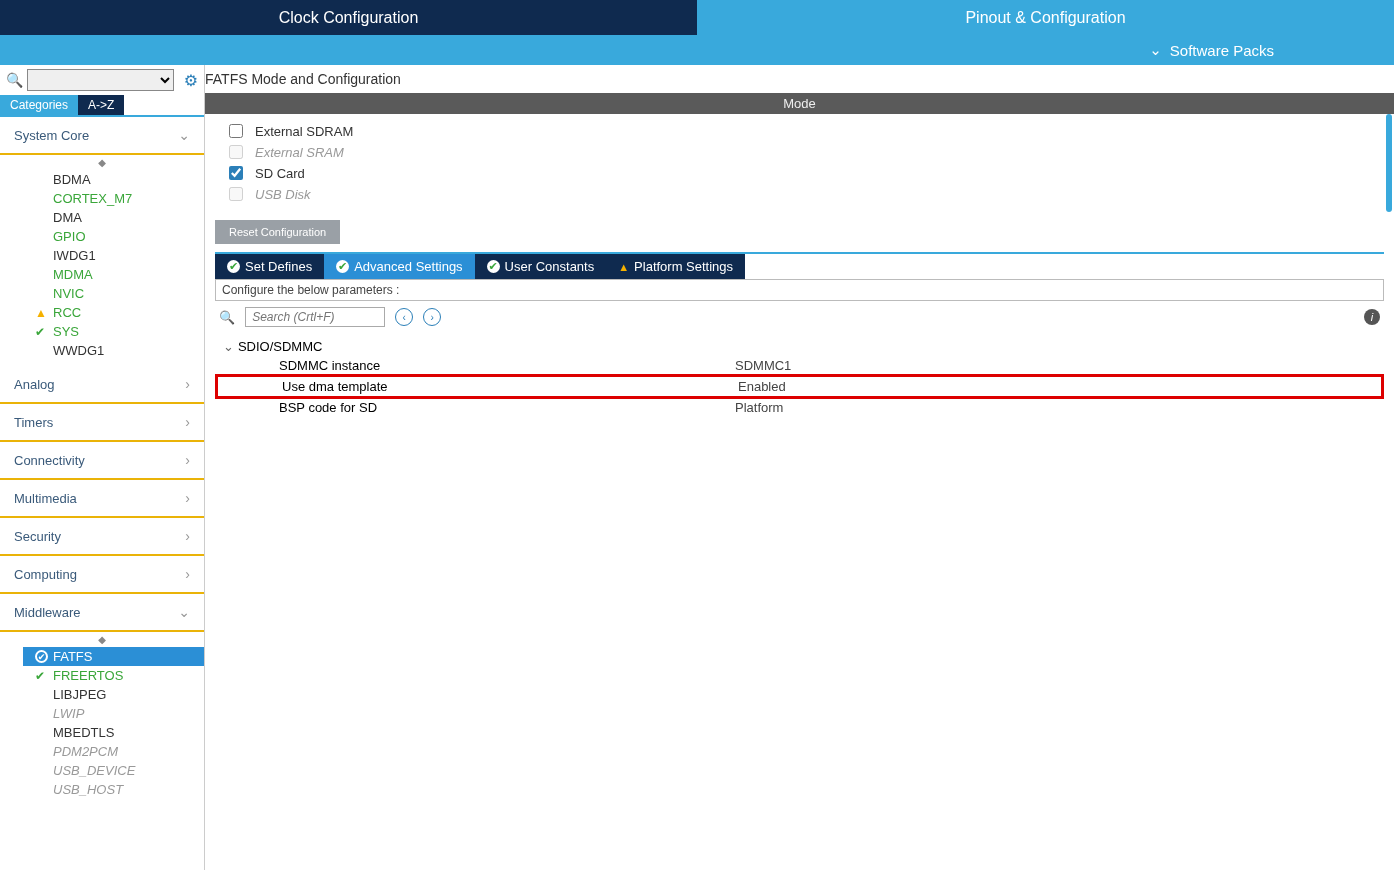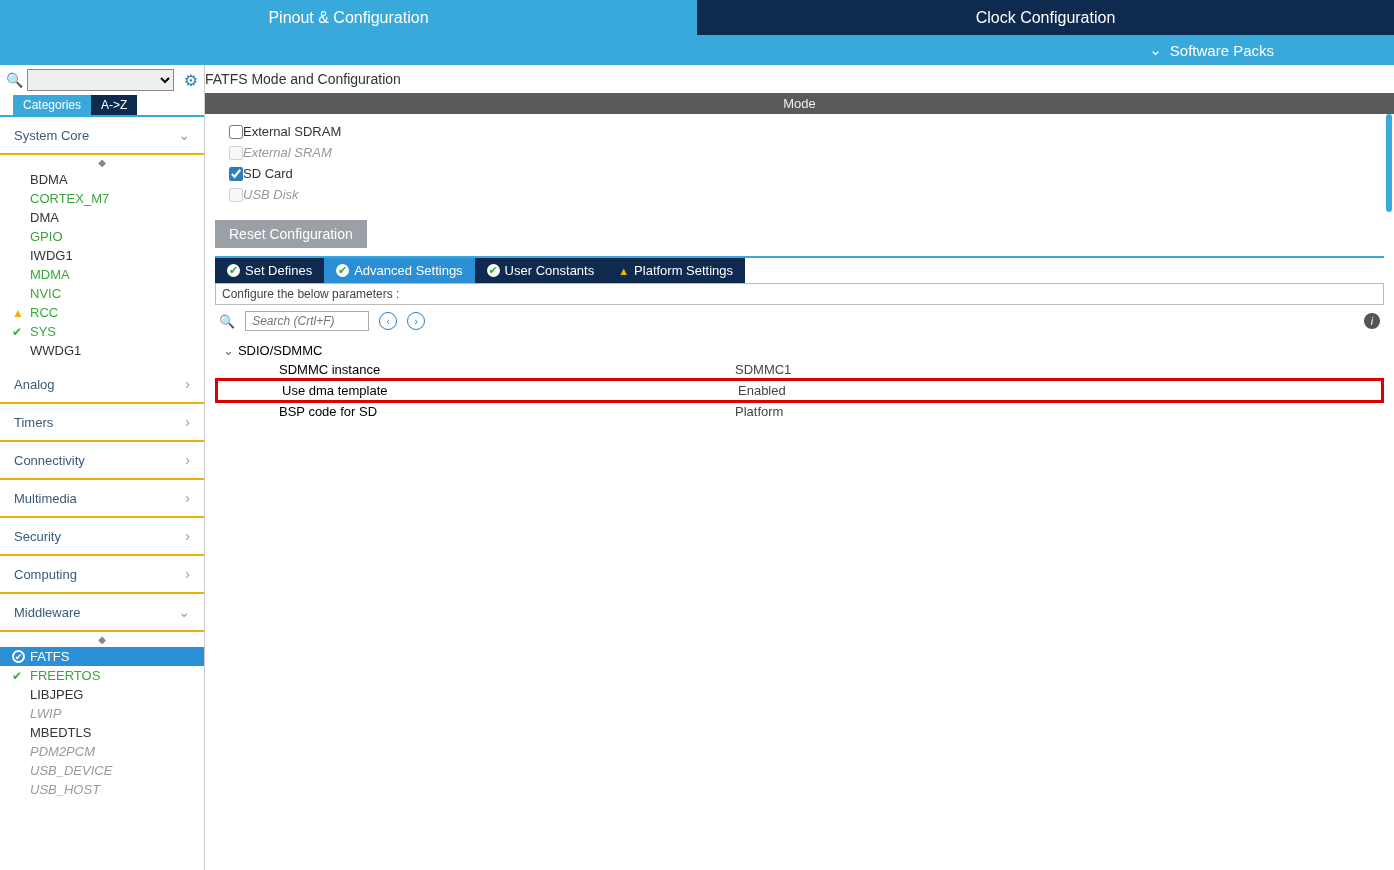--- a/index.html
+++ b/index.html
@@ -16,81 +16,81 @@
 .main { display: flex; height: calc(870px - 65px); }
 
 .sidebar { width: 205px; border-right: 1px solid #ccc; background: #fff; display: flex; flex-direction: column; }
 .side-top { display: flex; align-items: center; padding: 4px 6px; gap: 4px; }
 .search-icon { color: #2b7fb8; font-size: 14px; }
 .side-select { flex: 1; height: 22px; border: 1px solid #888; font-size: 12px; }
 .gear { color: #2b7fb8; font-size: 16px; margin-left: 6px; cursor: pointer; }
 
 .view-tabs { display: flex; border-bottom: 2px solid #39a9dc; }
 .view-tab { padding: 3px 10px; font-size: 12px; cursor: pointer; }
-.view-tab.active { background: #39a9dc; color: #fff; margin-left: 13px; }
+.view-tab.active { background: #39a9dc; color: #fff; }
 .view-tab.inactive { background: #0f2a4f; color: #fff; }
 
 .cat-list { flex: 1; overflow-y: auto; }
 .cat-header { display: flex; align-items: center; justify-content: space-between; padding: 10px 14px; font-size: 13px; color: #3a5a7a; border-bottom: 2px solid #eab308; cursor: pointer; }
 .cat-header .arrow { color: #999; font-size: 14px; }
 .cat-updown { text-align: center; color: #888; font-size: 10px; padding: 2px 0; cursor: pointer; }
-.cat-items { padding-bottom: 6px; }
+.cat-items { padding-bottom: 6px; margin-left: 23px; }
 .cat-item { display: flex; align-items: center; padding: 2px 12px 2px 30px; font-size: 13px; cursor: pointer; }
 .cat-item.green { color: #3aa63a; }
 .cat-item.gray { color: #999; font-style: italic; }
 .cat-item.dark { color: #333; }
 .cat-item.selected { background: #2b8fd6; color: #fff; }
 .status-ic { position: absolute; margin-left: -18px; font-size: 12px; }
 .status-ic.warn { color: #f5b100; }
 .status-ic.ok { color: #3aa63a; }
 .status-ic.okcircle { color: #3aa63a; }
 
 .content { flex: 1; display: flex; flex-direction: column; overflow: hidden; }
 .content-top { padding: 6px 0; text-align: left; font-size: 14px; color: #333; background: #fff; }
 .section-header { background: #5a5a5a; color: #eee; text-align: center; padding: 3px 0; font-size: 13px; }
 
 .mode-panel { background: #fff; padding: 10px 24px; display: flex; flex-direction: column; gap: 6px; position: relative; }
 .mode-scrollbar { position: absolute; right: 2px; top: 0; width: 6px; height: 100%; background: #39a9dc; border-radius: 3px; }
-.mode-row { display: flex; align-items: center; gap: 0; font-size: 13px; }
+.mode-row { display: flex; align-items: flex-start; gap: 12px; font-size: 13px; }
 .mode-row input[type=checkbox] { width: 14px; height: 14px; }
 .mode-row.disabled { color: #999; font-style: italic; }
 .mode-row.normal { color: #333; }
 
 .config-panel { background: #fff; padding: 8px 10px; flex: 1; display: flex; flex-direction: column; }
-.reset-btn { background: #9aa0a6; color: #fff; border: none; padding: 6px 14px; font-size: 14px; cursor: pointer; margin-bottom: 8px; width: fit-content; }
+.reset-btn { background: #9aa0a6; color: #fff; border: none; padding: 6px 14px; font-size: 11px; cursor: pointer; margin-bottom: 8px; width: fit-content; }
 
 .cfg-tabs { display: flex; border-top: 2px solid #39a9dc; }
 .cfg-tab { display: flex; align-items: center; gap: 5px; padding: 5px 12px; font-size: 13px; cursor: pointer; color: #fff; }
 .cfg-tab.dark { background: #0f2a4f; }
 .cfg-tab.active { background: #2b8fd6; }
 .cfg-ic { font-size: 11px; }
 .cfg-ic.ok { color: #3aa63a; background:#fff; border-radius:50%; width:13px; height:13px; display:inline-flex; align-items:center; justify-content:center;}
 .cfg-ic.warn { color: #f5b100; }
 
 .param-hint { border: 1px solid #bbb; padding: 3px 6px; font-size: 12px; color: #444; }
 
 .param-toolbar { display: flex; align-items: center; gap: 10px; padding: 6px 4px; }
-.param-search { border: 1px solid #aaa; font-size: 12px; font-style: italic; color: #999; padding: 2px 6px; width: 124px; height: 20px; }
+.param-search { border: 1px solid #aaa; font-size: 12px; font-style: italic; color: #999; padding: 2px 6px; width: 140px; height: 20px; }
 .nav-circle { width: 18px; height: 18px; border: 1px solid #2b7fb8; border-radius: 50%; display: inline-flex; align-items: center; justify-content: center; font-size: 10px; color: #2b7fb8; cursor: pointer; }
 .info-icon { margin-left: auto; width: 16px; height: 16px; border-radius: 50%; background: #555; color: #fff; display: inline-flex; align-items: center; justify-content: center; font-size: 11px; font-style: italic; cursor: pointer; }
 
 .tree { font-size: 13px; padding: 4px 0; }
 .tree-row { display: flex; padding: 2px 0; }
 .tree-node { padding-left: 8px; cursor: pointer; }
 .tree-node .caret { color: #666; margin-right: 4px; }
 .tree-leaf-label { padding-left: 64px; width: 520px; }
 .tree-leaf-value { color: #444; }
 .highlight-row { border: 3px solid #d00; margin: -1px 0; }
 </style>
 </head>
 <body>
 
 <div class="top-tabs">
+  <div class="top-tab inactive">Clock Configuration</div>
   <div class="top-tab active">Pinout &amp; Configuration</div>
-  <div class="top-tab inactive">Clock Configuration</div>
 </div>
 
 <div class="subbar">
   <span class="chev">⌄</span>
   <span>Software Packs</span>
 </div>
 
 <div class="main">
   <div class="sidebar">
     <div class="side-top">

